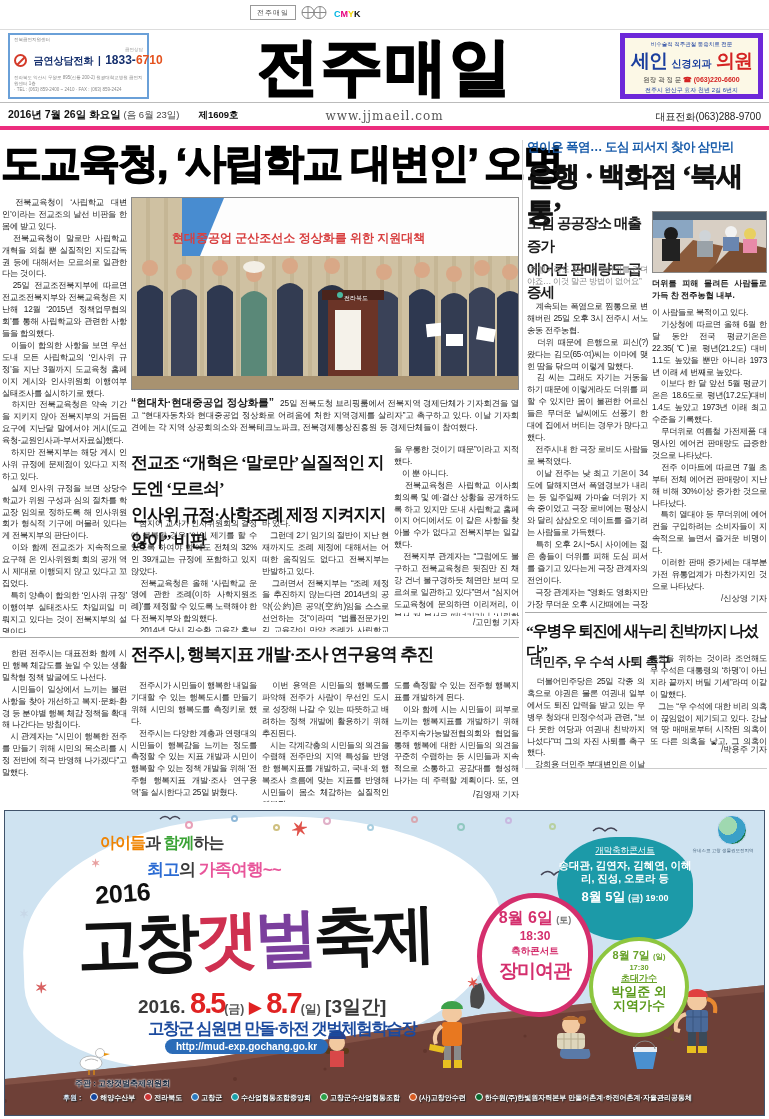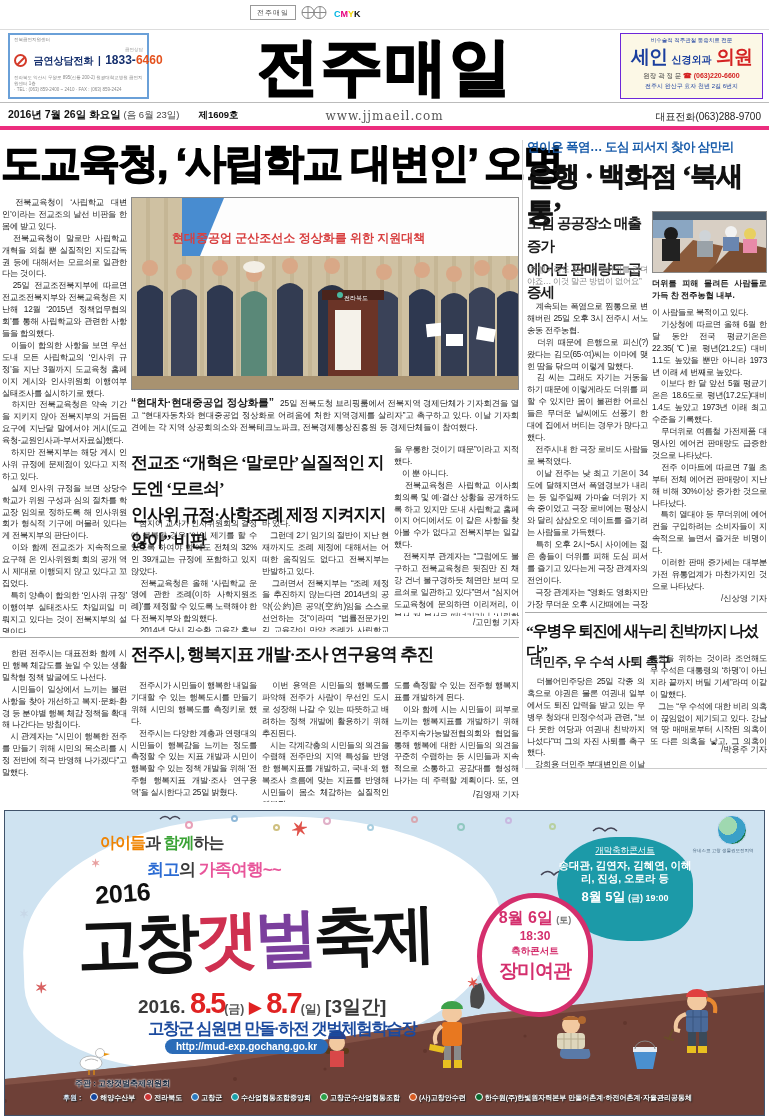--- a/index.html
+++ b/index.html
@@ -21,21 +21,21 @@
   .nosmoke { display:inline-block; width:13px; height:13px; border:2px solid #d43a2a; border-radius:50%;
              position:relative; vertical-align:-3px; margin-right:2px; }
   .nosmoke::after { content:""; position:absolute; left:-1px; top:4px; width:12px; height:2px;
                     background:#d43a2a; transform:rotate(-45deg); }
   .ad-left .lbl { font-size:10px; font-weight:bold; color:#16306e; }
   .ad-left .n1 { font-size:12px; font-weight:bold; color:#16306e; }
   .ad-left .n2 { font-size:12px; font-weight:bold; color:#e4521e; }
   .ad-left .addr { margin-top:7px; font-size:4.5px; color:#8a8a8a; line-height:6px; }
   .masthead { left:240px; top:34px; width:290px; text-align:center; font-size:62px; line-height:66px;
               font-weight:900; letter-spacing:2px; color:#000; -webkit-text-stroke:2px #000; }
-  .ad-right { left:620px; top:33px; width:143px; height:66px; background:#fcf8e6; border:1px solid #6d28d9;
+  .ad-right { left:620px; top:33px; width:143px; height:66px; background:#fcf8e6; border:5px solid #6d28d9;
               text-align:center; padding-top:3px; }
   .ad-right .top { font-size:5.5px; color:#1b3f9e; }
   .ad-right .nm1 { font-size:19px; font-weight:900; color:#1b3f9e; letter-spacing:-1px; }
   .ad-right .nm2 { font-size:10px; font-weight:bold; color:#1b3f9e; }
   .ad-right .nm3 { font-size:19px; font-weight:900; color:#d42222; letter-spacing:-1px; }
   .ad-right .dir { font-size:6.5px; color:#333; margin-top:2px; }
   .ad-right .ph  { font-size:7px; font-weight:bold; color:#d42222; }
   .ad-right .adr { font-size:6px; color:#1b3f9e; margin-top:1px; }
   
   .dateline { left:0; top:106px; width:769px; height:18px; }
@@ -134,21 +134,21 @@
   </div>
   <div class="hrule" style="left:0;top:29px;width:769px;background:#ddd"></div>
 
   <div class="abs ad-left">
     <div class="org">전북금연지원센터</div>
     <div class="mini">금연상담</div>
     <div class="mainrow">
       <span class="nosmoke"></span>
       <span class="lbl">금연상담전화</span>
       <span class="lbl">|</span>
-      <span class="n1">1833-</span><span class="n2">6460</span>
+      <span class="n1">1833-</span><span class="n2">6710</span>
     </div>
     <div class="addr">
       <div>전라북도 익산시 무왕로 895(신동 200-2) 원광대학교병원 금연지원센터 1층</div>
       <div>· TEL : (063) 859-2400 ~ 2410    · FAX : (063) 859-2424</div>
     </div>
   </div>
 
   <h1 class="abs masthead">전주매일</h1>
 
   <div class="abs ad-right">
@@ -477,20 +477,27 @@
         <span>(금)</span>
         <span>19:00</span>
       </div>
     </div>
     <div class="bubble b-pink">
       <div class="dt"><b>8월 6일</b> <span class="dy">(토)</span></div>
       <div class="tm">18:30</div>
       <div class="lb">축하콘서트</div>
       <div class="arti">장미여관</div>
     </div>
+    <div class="bubble b-green">
+      <div class="dt"><span>8월 7일</span> <span class="dy">(일)</span></div>
+      <div class="dy">17:30</div>
+      <div class="lb">초대가수</div>
+      <div class="arti">박일준 외</div>
+      <div class="arti">지역가수</div>
+    </div>
 
     <div class="credit-host">
       <span>주관 : </span><span>고창갯벌축제위원회</span>
     </div>
     <div class="credit-row">
       <span style="color:#d8e8f8">후원 :</span>
       <span class="dot" style="background:#1446a0"></span><span>해양수산부</span>
       <span class="dot" style="background:#cc3333"></span><span>전라북도</span>
       <span class="dot" style="background:#2a7ac0"></span><span>고창군</span>
       <span class="dot" style="background:#18a0a8"></span><span>수산업협동조합중앙회</span>

